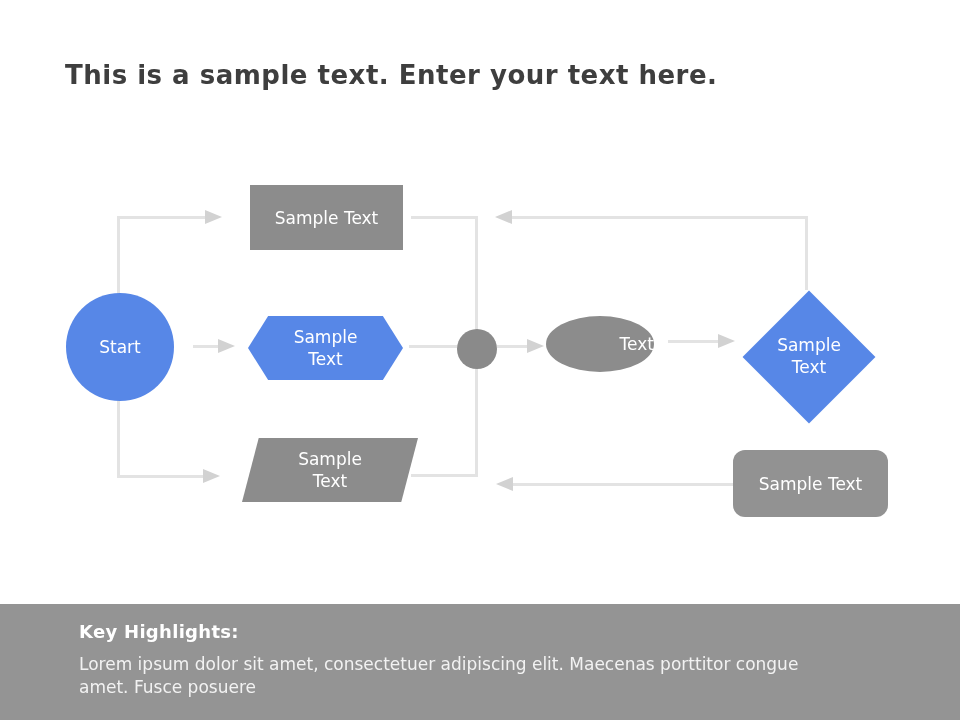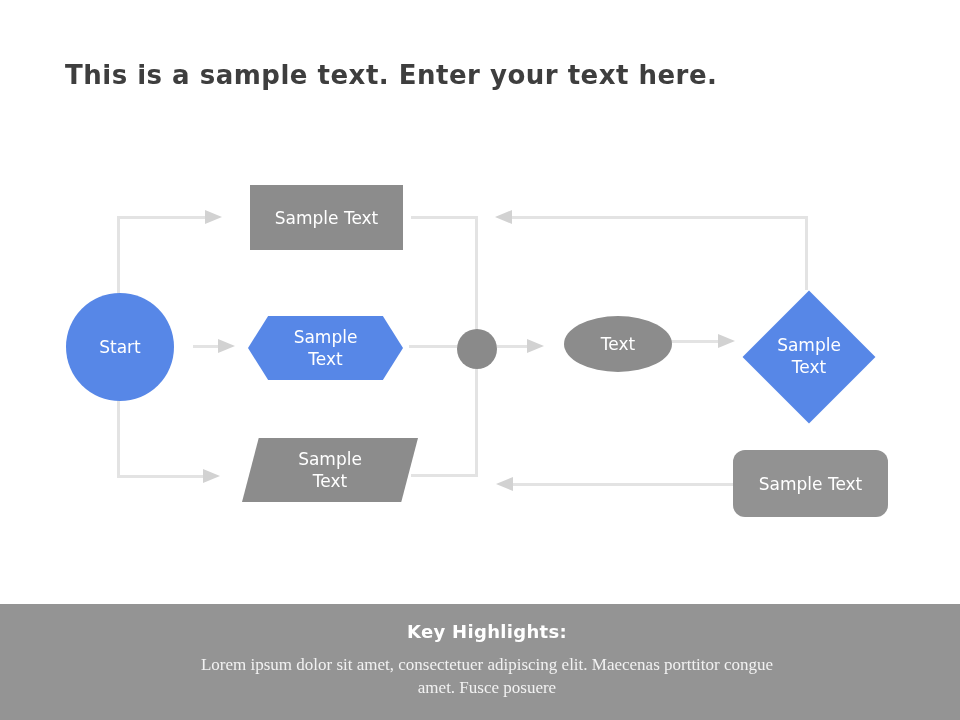--- a/index.html
+++ b/index.html
@@ -82,24 +82,25 @@
     background: var(--shape_gray, #8c8c8c);
     clip-path: polygon(9.5% 0, 100% 0, 90.5% 100%, 0 100%);
   }
   .connector-dot {
     left: 457px; top: 329px;
     width: 40px; height: 40px;
     border-radius: 50%;
     background: var(--dot_gray, #8a8a8a);
   }
   .ellipse {
-    left: 564px; top: 316px;
+    left: 546px; top: 316px;
     width: 108px; height: 56px;
     border-radius: 50%;
     background: var(--shape_gray, #8c8c8c);
+    justify-content: flex-end;
   }
   .diamond-bg {
     position: absolute;
     left: 762px; top: 310px;
     width: 94px; height: 94px;
     background: var(--blue, #5787e7);
     transform: rotate(45deg);
   }
   .diamond-label {
     position: absolute;
@@ -120,36 +121,35 @@
   }
 
   
   .footer {
     position: absolute;
     left: 0; top: 604px;
     width: 960px; height: 116px;
     background: var(--footer_bg, #949494);
     box-sizing: border-box;
     padding: 17px 65px 0 79px;
-    text-align: center;
   }
   .footer-heading {
     margin: 0 0 11px 0;
     font-size: 18px;
     font-weight: bold;
     color: #ffffff;
     letter-spacing: 0.3px;
   }
   .footer-body {
     margin: 0;
     font-size: 17px;
     line-height: 23px;
     color: #f2f2f2;
   }
-  .footer-body span { display: block; font-family: Liberation Serif, serif; }
+  .footer-body span { display: block; }
 </style>
 </head>
 <body>
 
 <div class="slide">
 
   <h1 class="slide-title">This is a sample text. Enter your text here.</h1>
 
   <div class="line" style="left:117px; top:218px; width:3px; height:76px;"></div>
   <div class="line" style="left:117px; top:216px; width:88px; height:3px;"></div>

